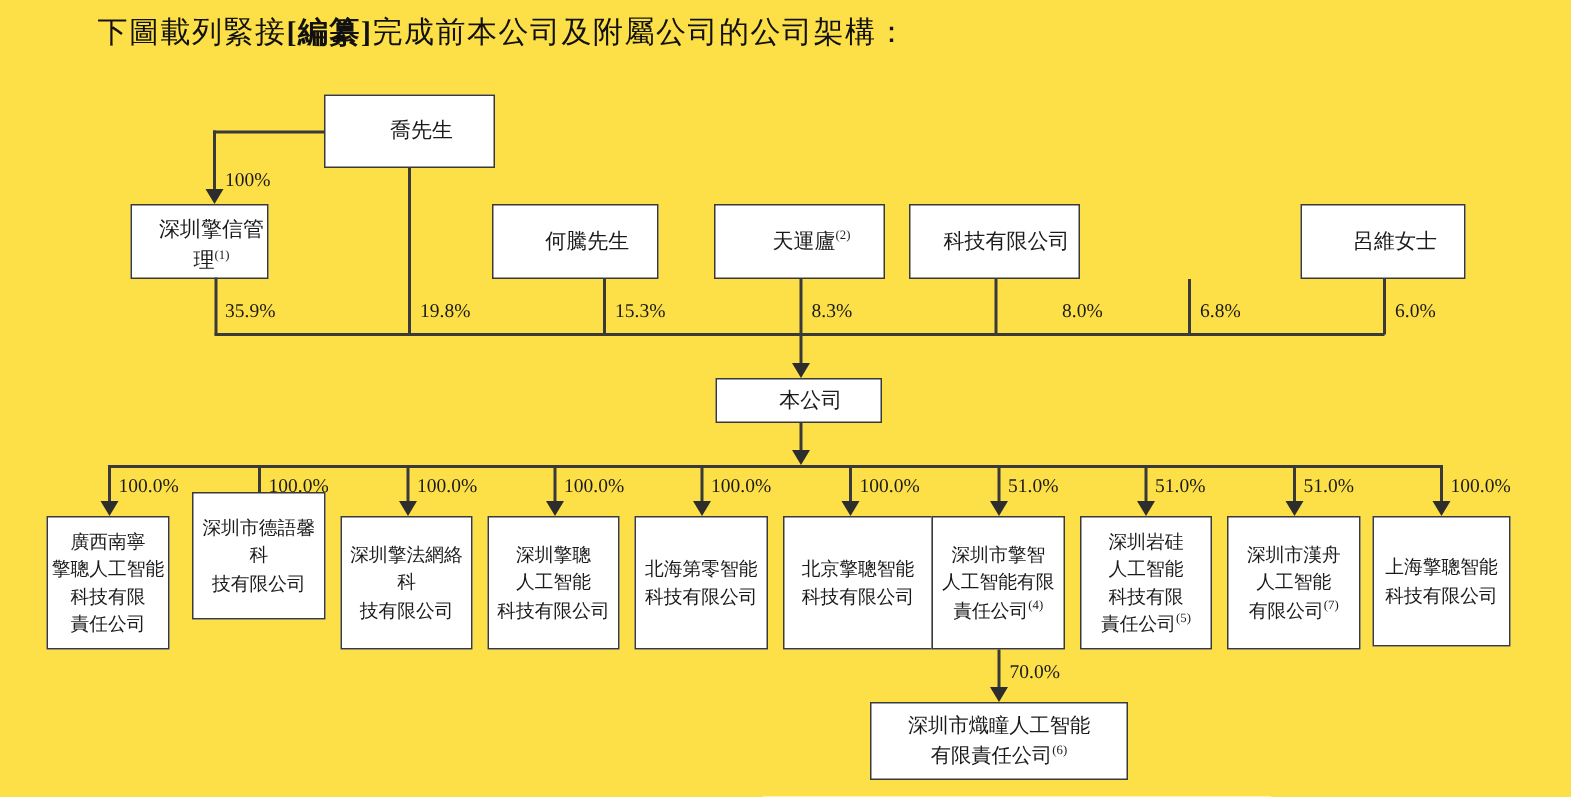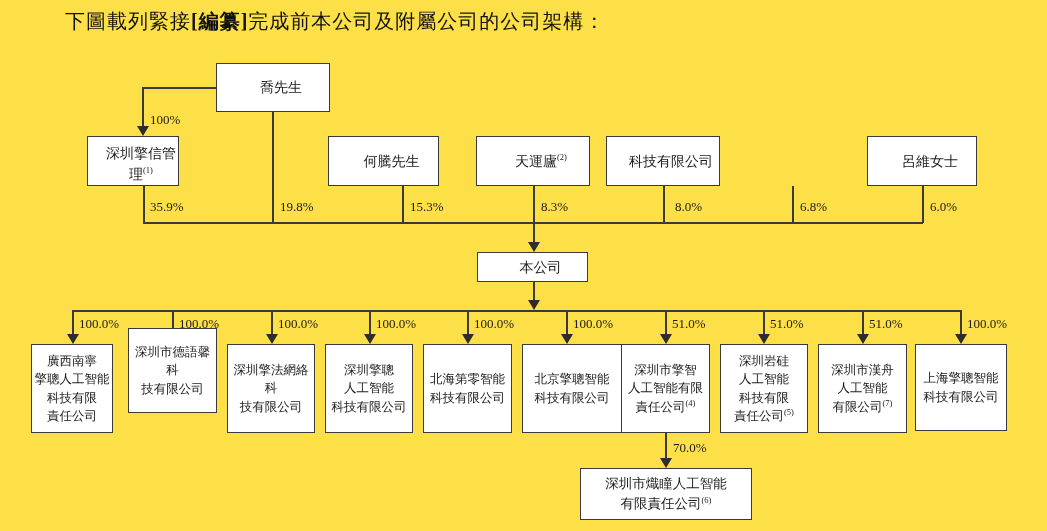--- a/index.html
+++ b/index.html
@@ -77,21 +77,21 @@
   <div class="vline" style="left:402px;top:186px;height:37px;"></div>
   <div class="vline" style="left:533px;top:186px;height:37px;"></div>
   <div class="vline" style="left:663px;top:186px;height:37px;"></div>
   <div class="vline" style="left:792px;top:186px;height:37px;"></div>
   <div class="vline" style="left:922px;top:186px;height:37px;"></div>
 
   <div class="pct" style="left:150px;top:199px;">35.9%</div>
   <div class="pct" style="left:280px;top:199px;">19.8%</div>
   <div class="pct" style="left:410px;top:199px;">15.3%</div>
   <div class="pct" style="left:541px;top:199px;">8.3%</div>
-  <div class="pct" style="left:675px;top:199px;">8.0%</div>
+  <div class="pct" style="left:708px;top:199px;">8.0%</div>
   <div class="pct" style="left:800px;top:199px;">6.8%</div>
   <div class="pct" style="left:930px;top:199px;">6.0%</div>
 
   <div class="hline" style="left:143px;top:222px;width:780px;"></div>
 
   <div class="vline" style="left:533px;top:222px;height:22px;"></div>
   <div class="arrow" style="left:527.75px;top:242px;"></div>
 
   <div class="box f14" style="left:477px;top:252px;width:111px;height:30px;">
     <span>本公司</span>

